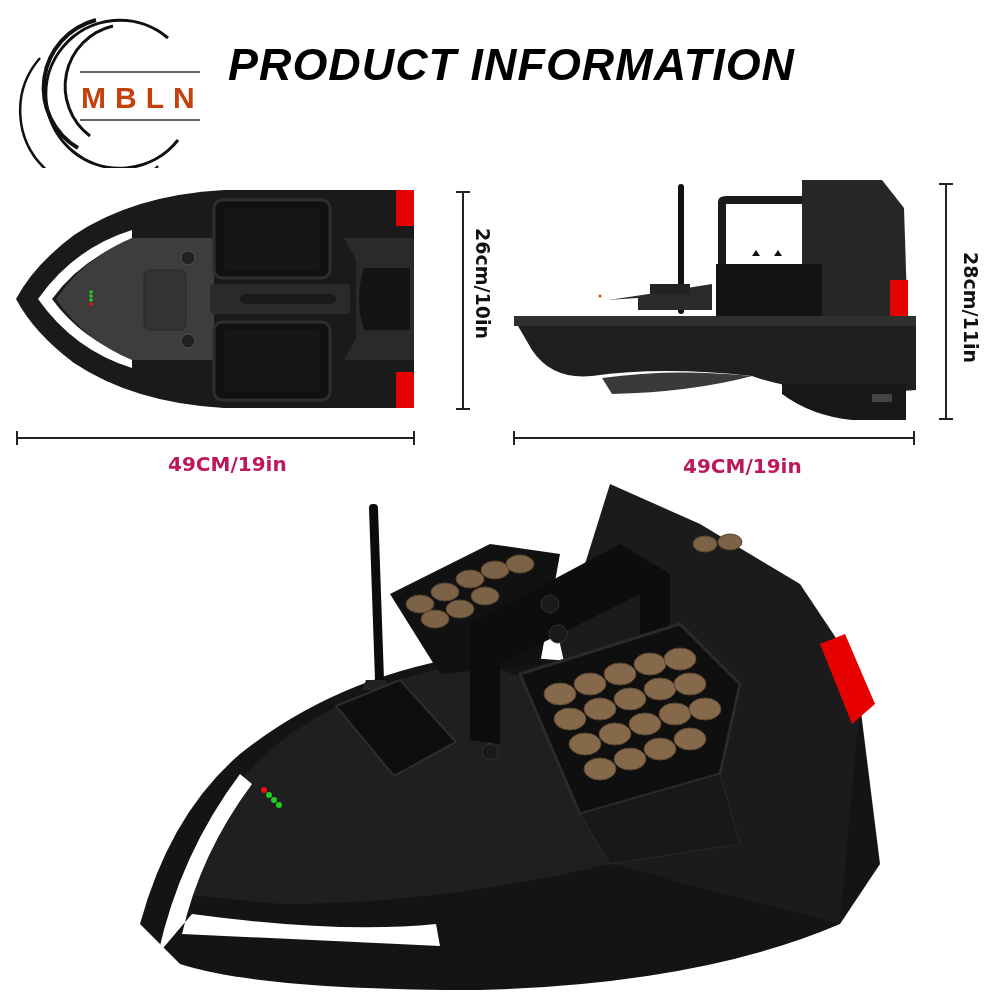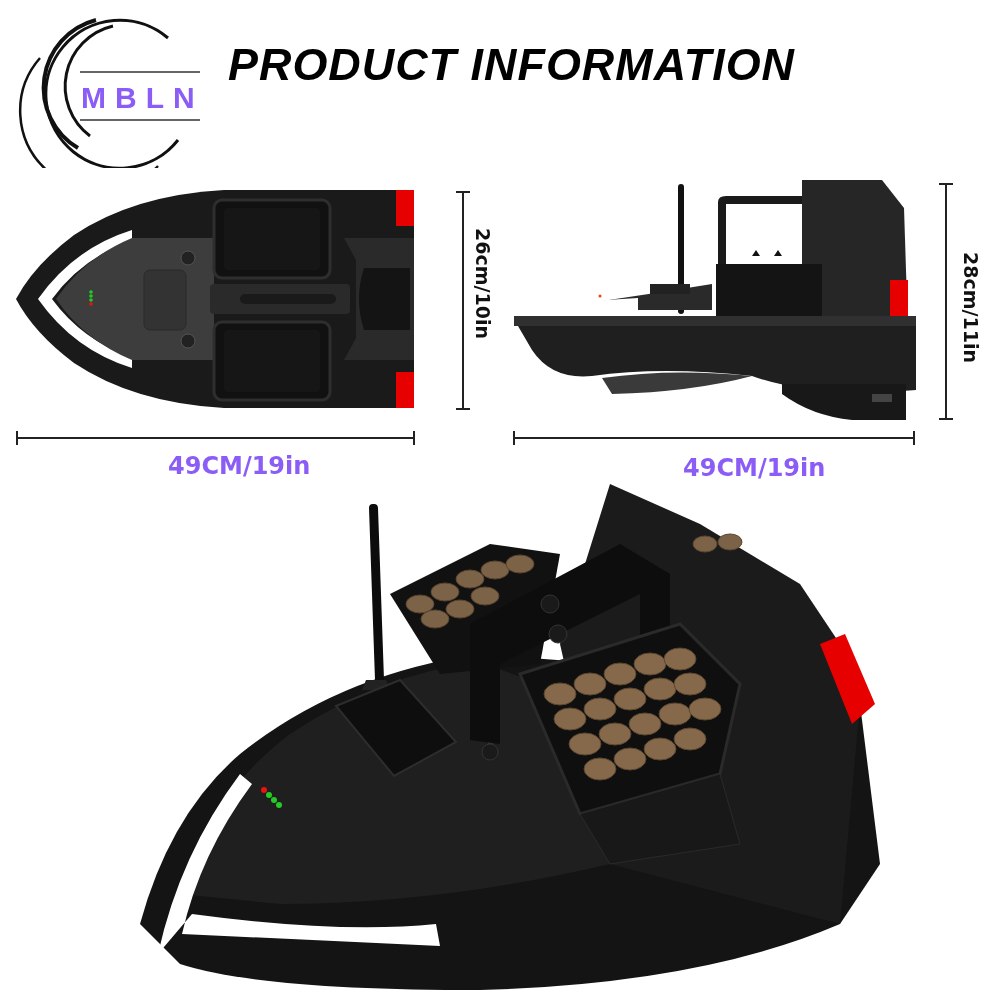--- a/index.html
+++ b/index.html
@@ -2,31 +2,31 @@
 <html><head>
 <meta charset="utf-8">
 <style>
   html, body { margin: 0; padding: 0; background: #ffffff; }
   body { width: 1000px; height: 1000px; position: relative; overflow: hidden; font-family: "Liberation Sans", sans-serif; }
   .abs { position: absolute; }
 
   
   #logo { left: 18px; top: 8px; width: 190px; height: 160px; }
   #logo svg { width: 100%; height: 100%; }
-  .logo-text { position: absolute; left: 63px; top: 73px; font-family: "Liberation Sans", sans-serif; font-weight: 700; font-size: 30px; letter-spacing: 9px; color: #8b5cf6; }
+  .logo-text { position: absolute; left: 63px; top: 73px; font-family: "Liberation Sans", sans-serif; font-weight: 700; font-size: 30px; letter-spacing: 9px; color: #c2410c; }
 
   
   #title { left: 228px; top: 40px; font-family: "Liberation Sans", sans-serif; font-weight: 900; font-style: italic; font-size: 44px; letter-spacing: 1px; color: #000; white-space: nowrap; transform: scaleX(1.02); transform-origin: left center; }
 
   
   .hline { height: 2px; background: #222; }
   .vline { width: 2px; background: #222; }
   .tick-v { width: 2px; height: 14px; background: #222; }
   .tick-h { height: 2px; width: 14px; background: #222; }
-  .dim-label { font-family: "DejaVu Sans", sans-serif; font-weight: 700; font-size: 24px; color: #8b5cf6; white-space: nowrap; }
+  .dim-label { font-family: "DejaVu Sans", sans-serif; font-weight: 700; font-size: 20px; color: #be185d; white-space: nowrap; }
   .dim-label-v { font-family: "DejaVu Sans", sans-serif; font-weight: 700; font-size: 19px; color: #111; white-space: nowrap; transform: rotate(90deg); transform-origin: left top; }
 
   .view { position: absolute; }
   .view svg { width: 100%; height: 100%; display: block; }
 </style>
 </head>
 <body>
 
 <div id="logo" class="abs">
   <svg viewBox="0 0 190 160">

